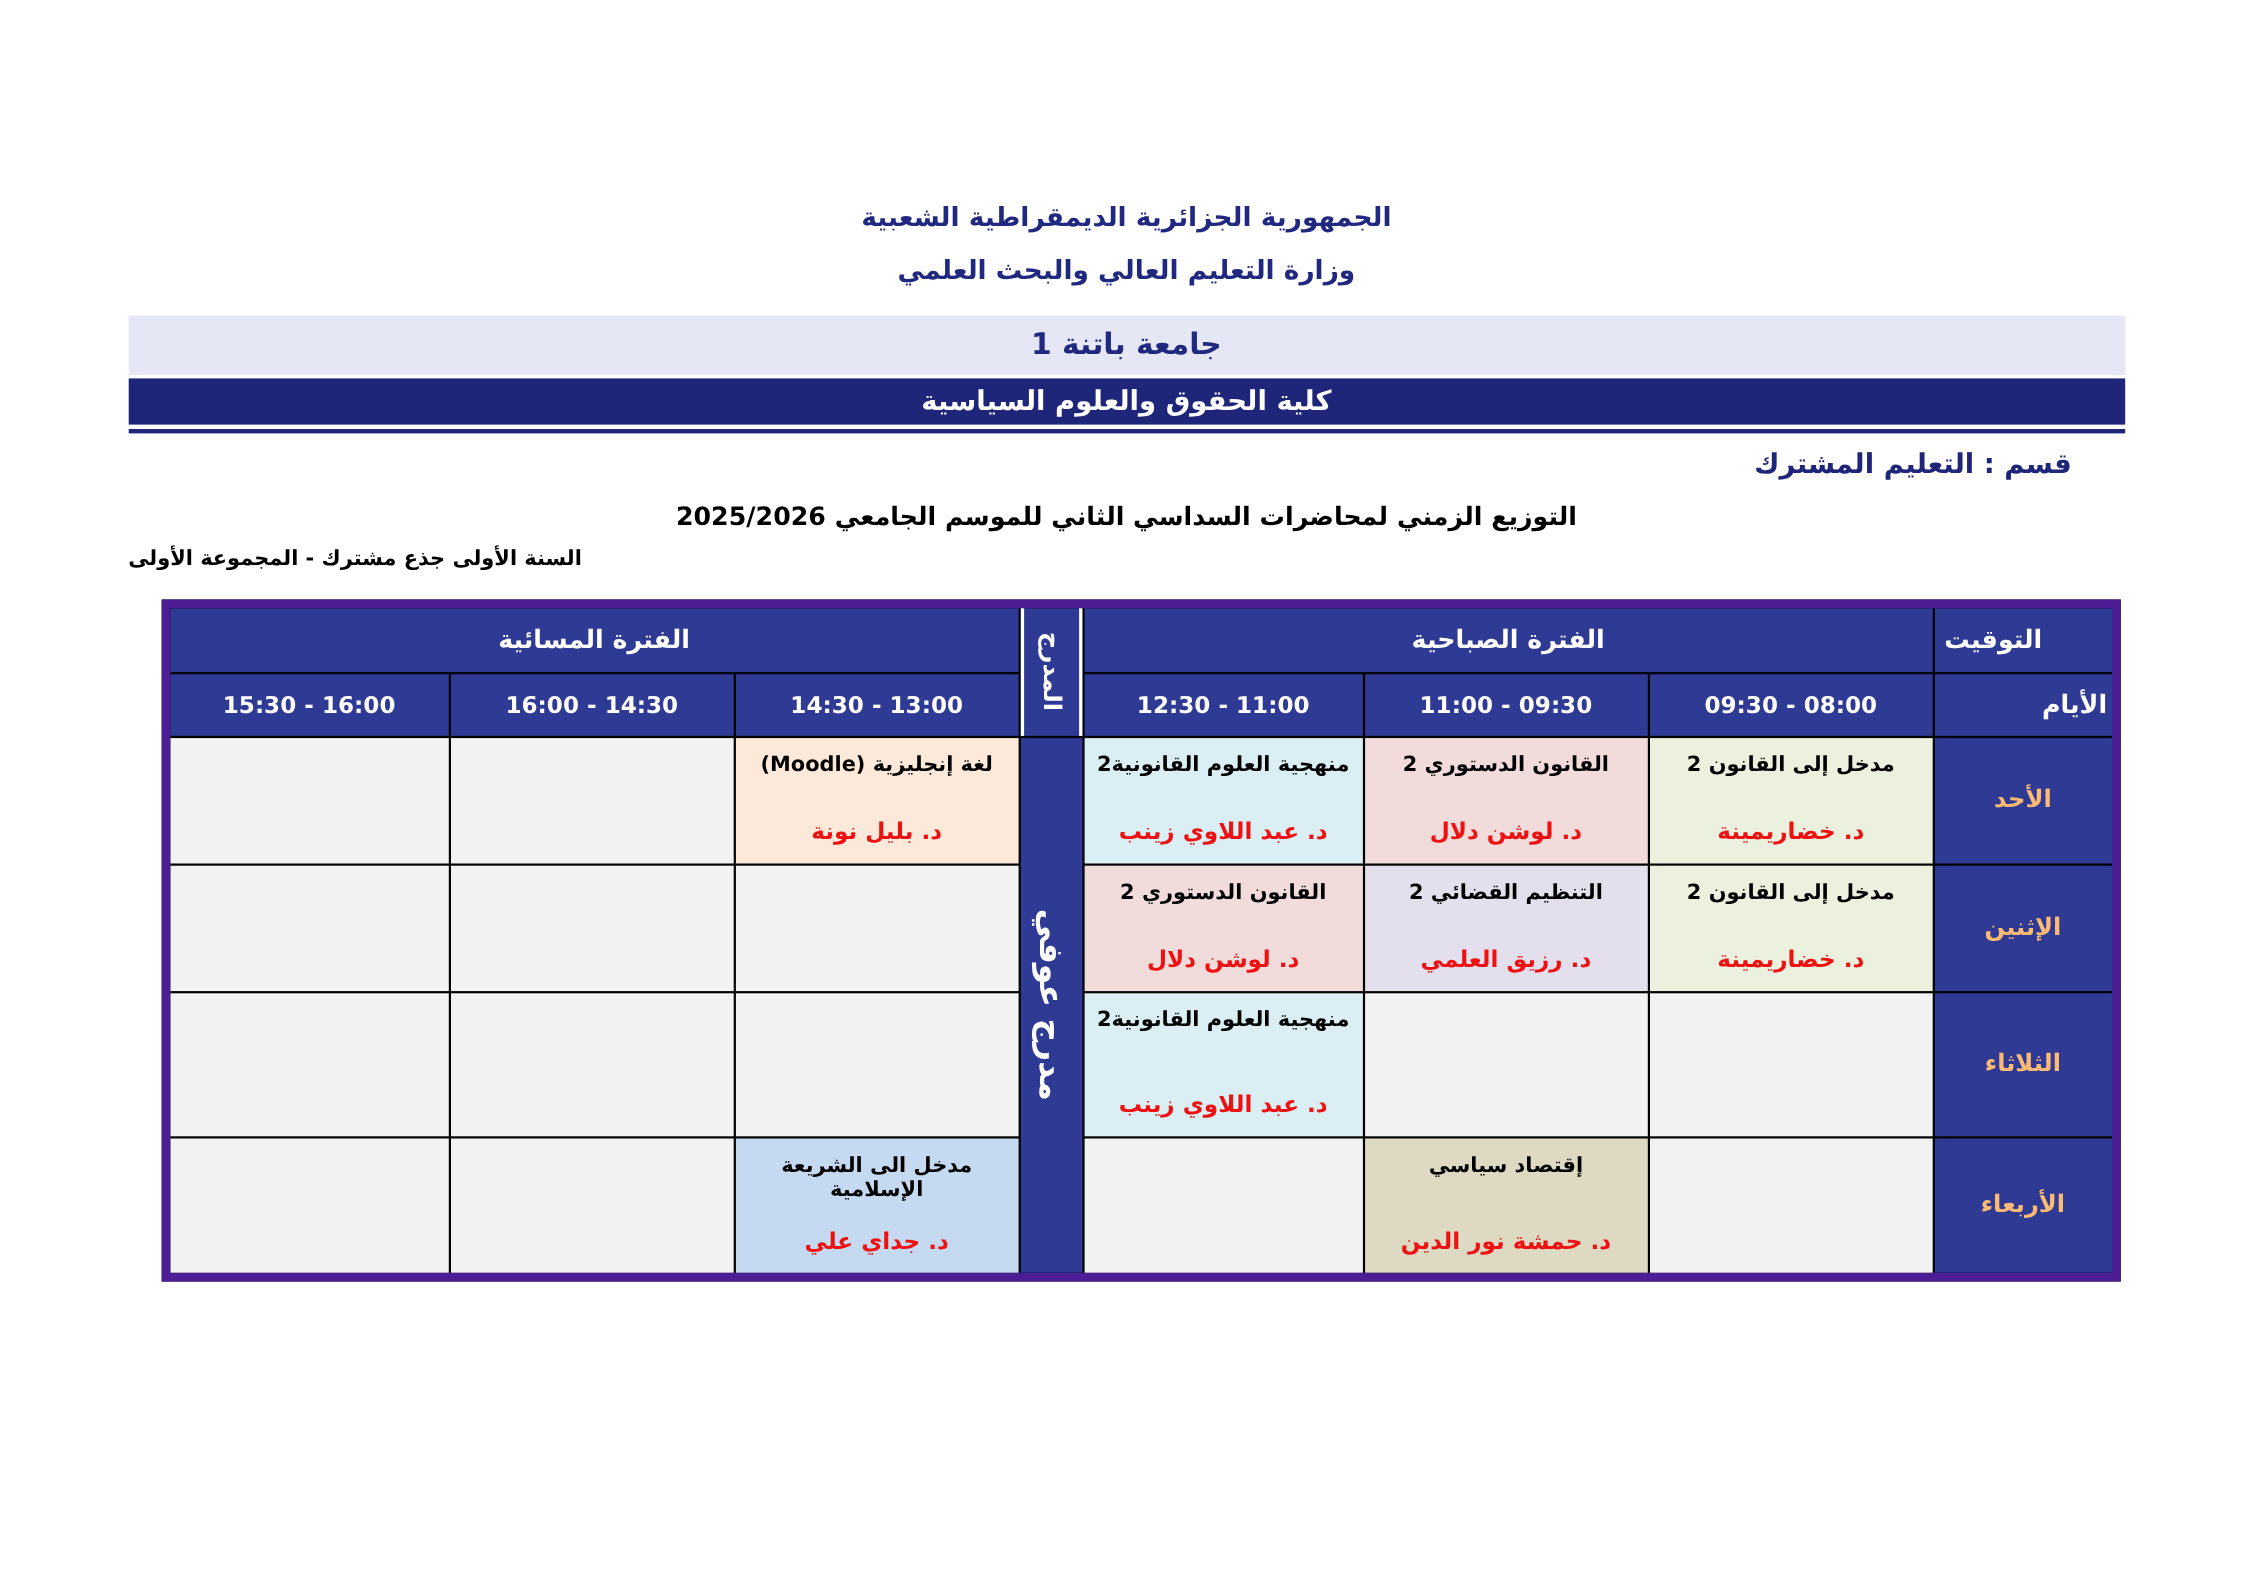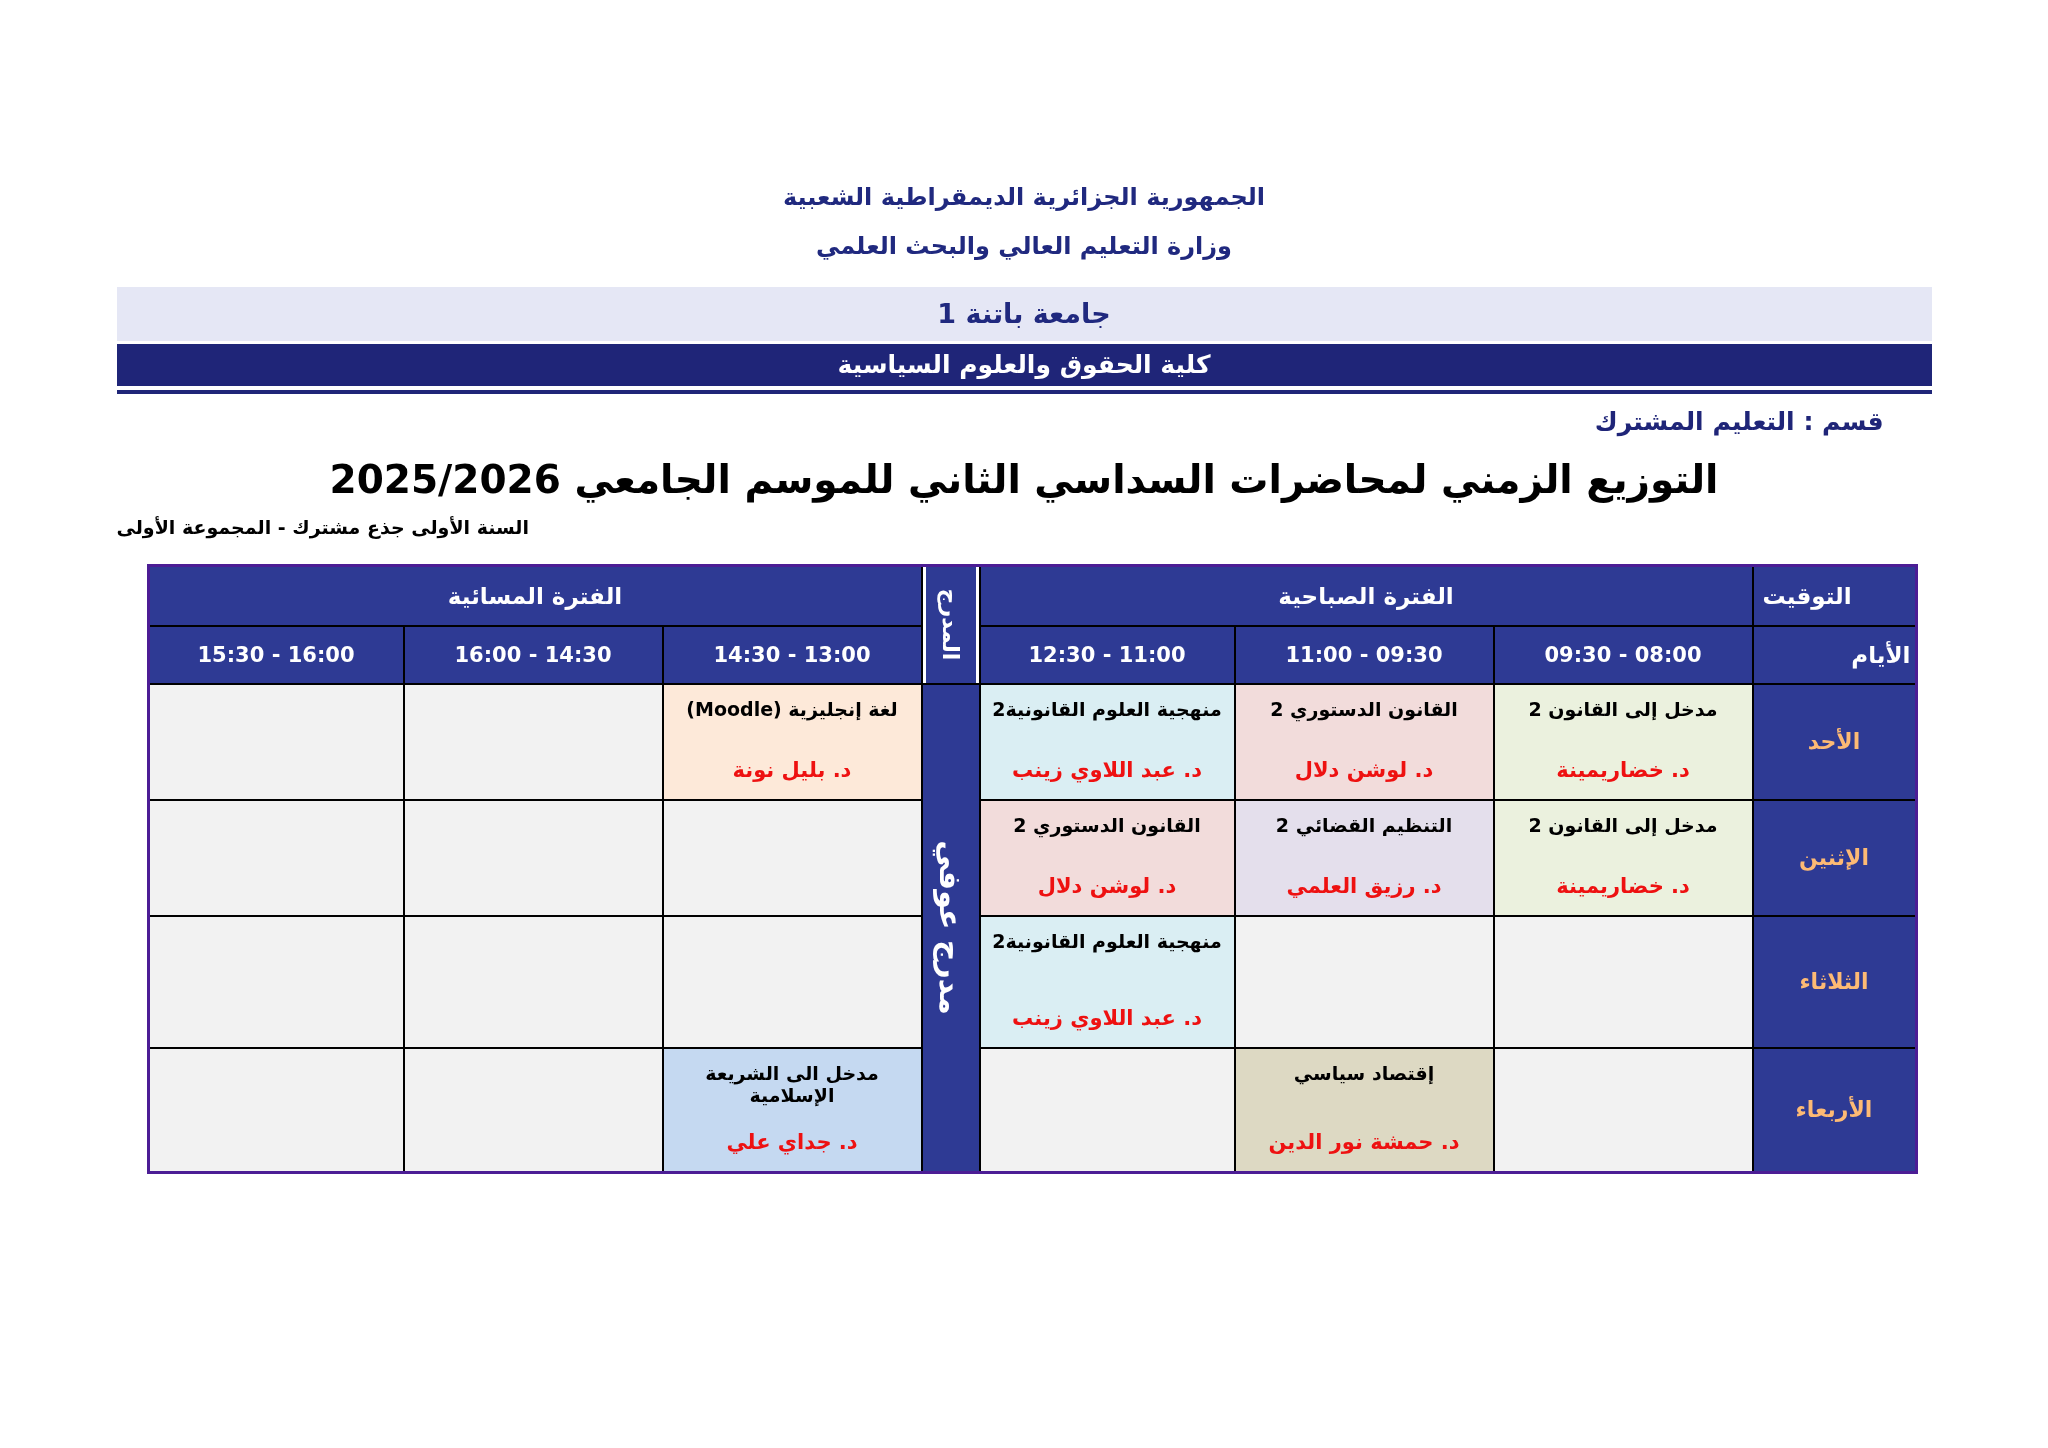--- a/index.html
+++ b/index.html
@@ -10,29 +10,29 @@
   .gov-line.second{margin-top:20px;}
 
   .banner-univ{margin-top:26px;height:54px;background:#e5e7f5;display:flex;align-items:center;justify-content:center;
     color:#20297f;font-weight:bold;font-size:27px;}
   .banner-fac{margin-top:3px;height:42px;background:#1f2578;display:flex;align-items:center;justify-content:center;
     color:#ffffff;font-weight:bold;font-size:25px;}
   .fac-underline{margin-top:4px;height:4px;background:#1f2578;}
 
   .dept{margin-top:13px;text-align:right;padding-right:48px;color:#1f2578;font-weight:bold;font-size:25px;}
 
-  .title1{margin-top:21px;text-align:center;color:#000;font-weight:bold;font-size:39px;}
+  .title1{margin-top:21px;text-align:center;color:#000;font-weight:bold;font-size:23px;}
   .title2{margin-top:14px;text-align:left;color:#000;font-weight:bold;font-size:19px;}
 
   .timetable{
     margin-top:26px;margin-left:30px;
     display:grid;
     grid-template-columns:253px 257px 257px 56px 253px 257px 257px 161px;
     grid-template-rows:58px 56px 114px 114px 130px 122px;
-    gap:2px;background:#000;border:3px solid #4c1d95;
+    gap:2px;background:#000;border:8px solid #4c1d95;
     width:max-content;
   }
   .cell{display:flex;align-items:center;justify-content:center;}
   .th{background:#2e3a94;color:#fff;font-weight:bold;font-size:23px;}
   .slot{background:#2e3a94;color:#fff;font-weight:bold;font-size:21px;direction:ltr;}
   .day{background:#2e3a94;color:#fdba74;font-weight:bold;font-size:22px;}
   .corner-timing{justify-content:flex-start;padding-left:9px;direction:ltr;}
   .corner-days{justify-content:flex-end;padding-right:4px;direction:ltr;}
   .hall-hdr{border-left:3px solid #fff;border-right:3px solid #fff;}
   .rot{white-space:nowrap;transform:rotate(90deg);}

